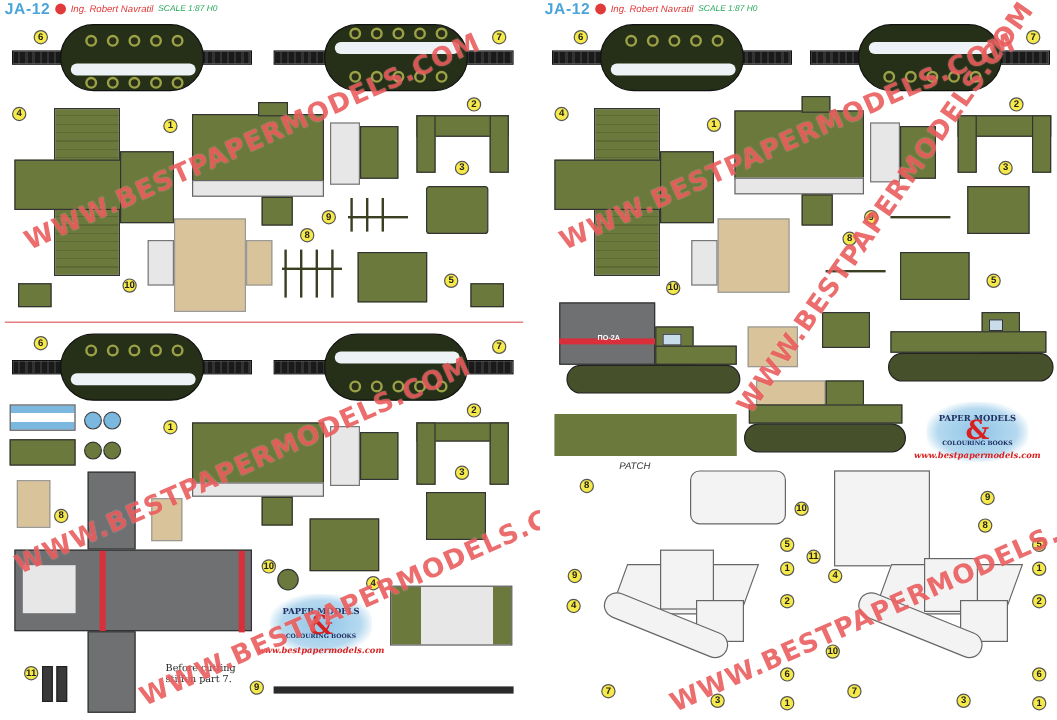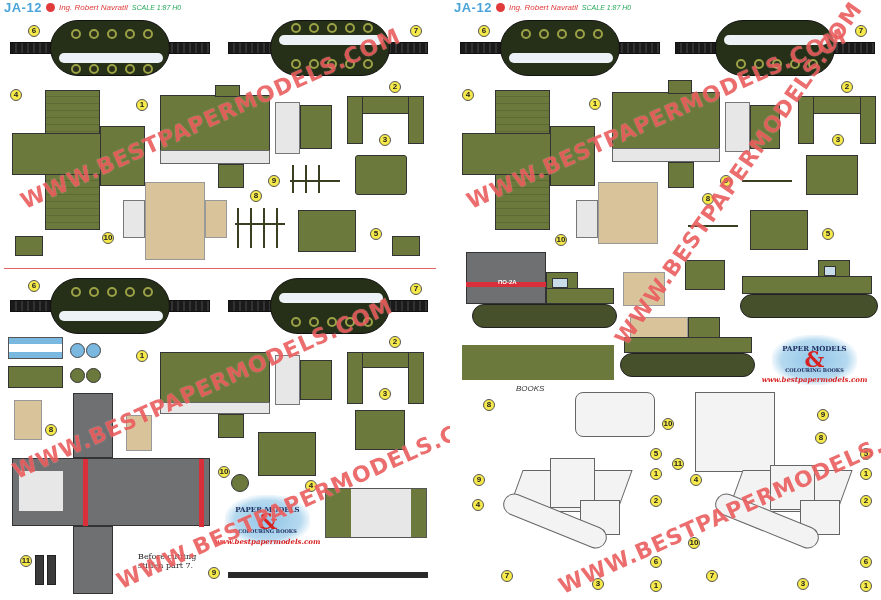--- a/index.html
+++ b/index.html
@@ -297,21 +297,21 @@
   </div>
 
   <div class="vehicle" style="left:170px;top:315px;width:135px;height:70px;">
     <div class="abs tan" style="left:10px;top:2px;width:58px;height:22px;border:1px solid #999;"></div>
     <div class="abs olive" style="left:68px;top:2px;width:32px;height:34px;border:1px solid #333;"></div>
     <div class="abs olive" style="left:4px;top:22px;width:128px;height:16px;border:1px solid #333;"></div>
     <div class="abs" style="left:0px;top:38px;width:135px;height:24px;border-radius:12px;background:#46502a;border:1px solid #222;"></div>
   </div>
 
   <div class="abs olive" style="left:12px;top:345px;width:152px;height:35px;"></div>
-  <div class="patch-label" style="left:66px;top:384px;">BOOKS</div>
+  <div class="patch-label" style="left:66px;top:384px;">PATCH</div>
 
   <div class="logo" style="left:322px;top:335px;width:85px;height:50px;">
     <div class="logo-title" style="top:9px;">PAPER MODELS</div>
     <div class="logo-amp" style="top:11px;">&amp;</div>
     <div class="logo-title" style="top:32px;font-size:5px;">COLOURING BOOKS</div>
     <div class="logo-url" style="top:40px;">www.bestpapermodels.com</div>
   </div>
 
   <div>
     <div class="sketch" style="left:125px;top:392px;width:80px;height:45px;border-radius:8px;"></div>

